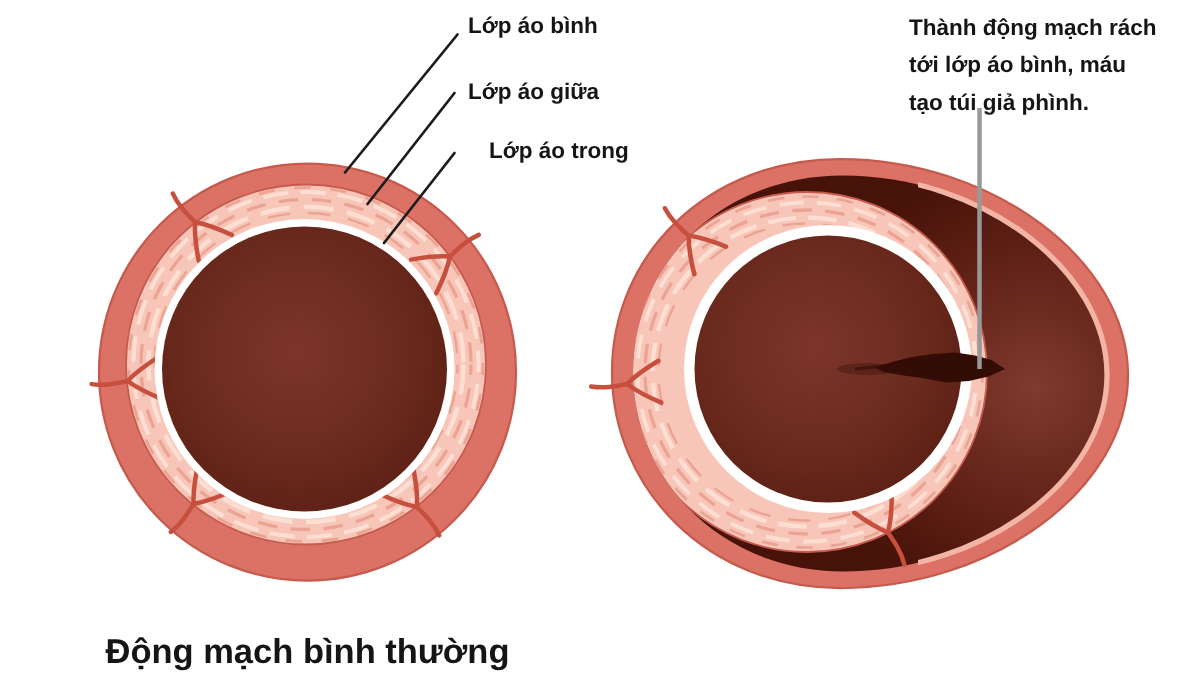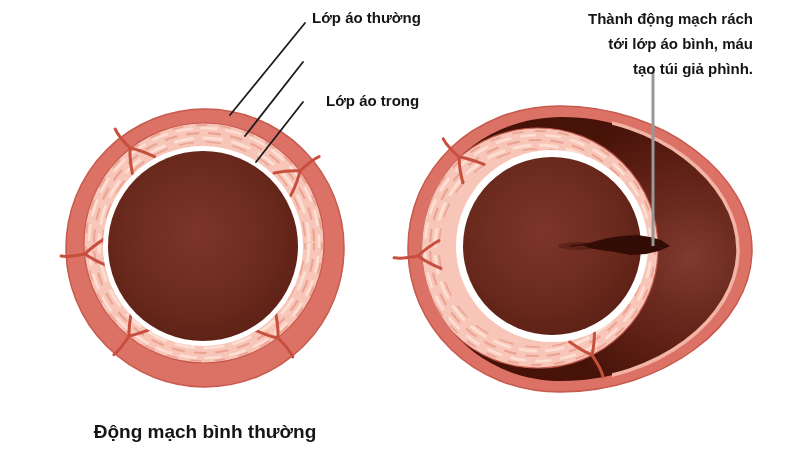--- a/index.html
+++ b/index.html
@@ -1,24 +1,24 @@
 <!DOCTYPE html>
 <html style="--background: #ffffff; --text: #151515; --outer_wall: #dc7166; --wall_edge: #c65a4d; --media: #f8c6b8; --media_texture_dark: #eba493; --media_texture_light: #fcded3; --intima: #ffffff; --lumen_center: #7c352a; --lumen_mid: #6d2b1f; --lumen_edge: #4f150c; --vasa: #c74f3e; --sac_center: #803a2e; --sac_mid: #5f2015; --sac_edge: #471309; --rim_light: #f2b4a5; --crack: #330c06; --label_line: #1c1c1c; --pointer_line: #989898;"><head>
 <meta charset="utf-8">
 <style>
   html,body{margin:0;padding:0;background:#fff;}
   #stage{position:relative;width:800px;height:450px;background:var(--background,#fff);
          font-family:"Liberation Sans",sans-serif;overflow:hidden;}
   #art{position:absolute;left:0;top:0;width:800px;height:450px;}
   .lbl{position:absolute;font-weight:bold;font-size:15px;color:var(--text,#151515);white-space:nowrap;}
-  .annotation{position:absolute;left:588px;top:6px;font-weight:bold;font-size:15px;
-              color:var(--text,#151515);text-align:right;}
+  .annotation{position:absolute;left:606px;top:6px;font-weight:bold;font-size:15px;
+              color:var(--text,#151515);}
   .annotation div{line-height:25px;white-space:nowrap;}
   .caption{position:absolute;top:421px;transform:translateX(-50%);font-weight:bold;
-           font-size:19px;color:var(--text,#151515);white-space:nowrap;}
+           font-size:23px;color:var(--text,#151515);white-space:nowrap;}
 </style>
 </head>
 <body>
 
 <div id="stage">
 
   <svg id="art" viewBox="0 0 800 450" xmlns="http://www.w3.org/2000/svg">
     <defs>
       <radialGradient id="lumenL" cx="0.47" cy="0.44" r="0.72">
         <stop offset="0" style="stop-color:var(--lumen_center)"></stop>
@@ -98,21 +98,22 @@
     </g>
 
     <g style="stroke:var(--label_line)" stroke-width="1.8" fill="none" stroke-linecap="round">
       <path d="M305 23 L230 115"></path>
       <path d="M303 62 L245 136"></path>
       <path d="M303 102 L256 162"></path>
     </g>
     <path d="M653 72 L653 246" style="stroke:var(--pointer_line)" stroke-width="3" fill="none"></path>
   </svg>
 
-  <div class="lbl" style="left:312px;top:9px">Lớp áo thường</div>
+  <div class="lbl" style="left:312px;top:9px">Lớp áo bình</div>
+  <div class="lbl" style="left:312px;top:53px">Lớp áo giữa</div>
   <div class="lbl" style="left:326px;top:92px">Lớp áo trong</div>
 
   <div class="annotation">
     <div>Thành động mạch rách</div>
     <div>tới lớp áo bình, máu</div>
     <div>tạo túi giả phình.</div>
   </div>
 
   <div class="caption" style="left:205px">Động mạch bình thường</div>
 </div>

